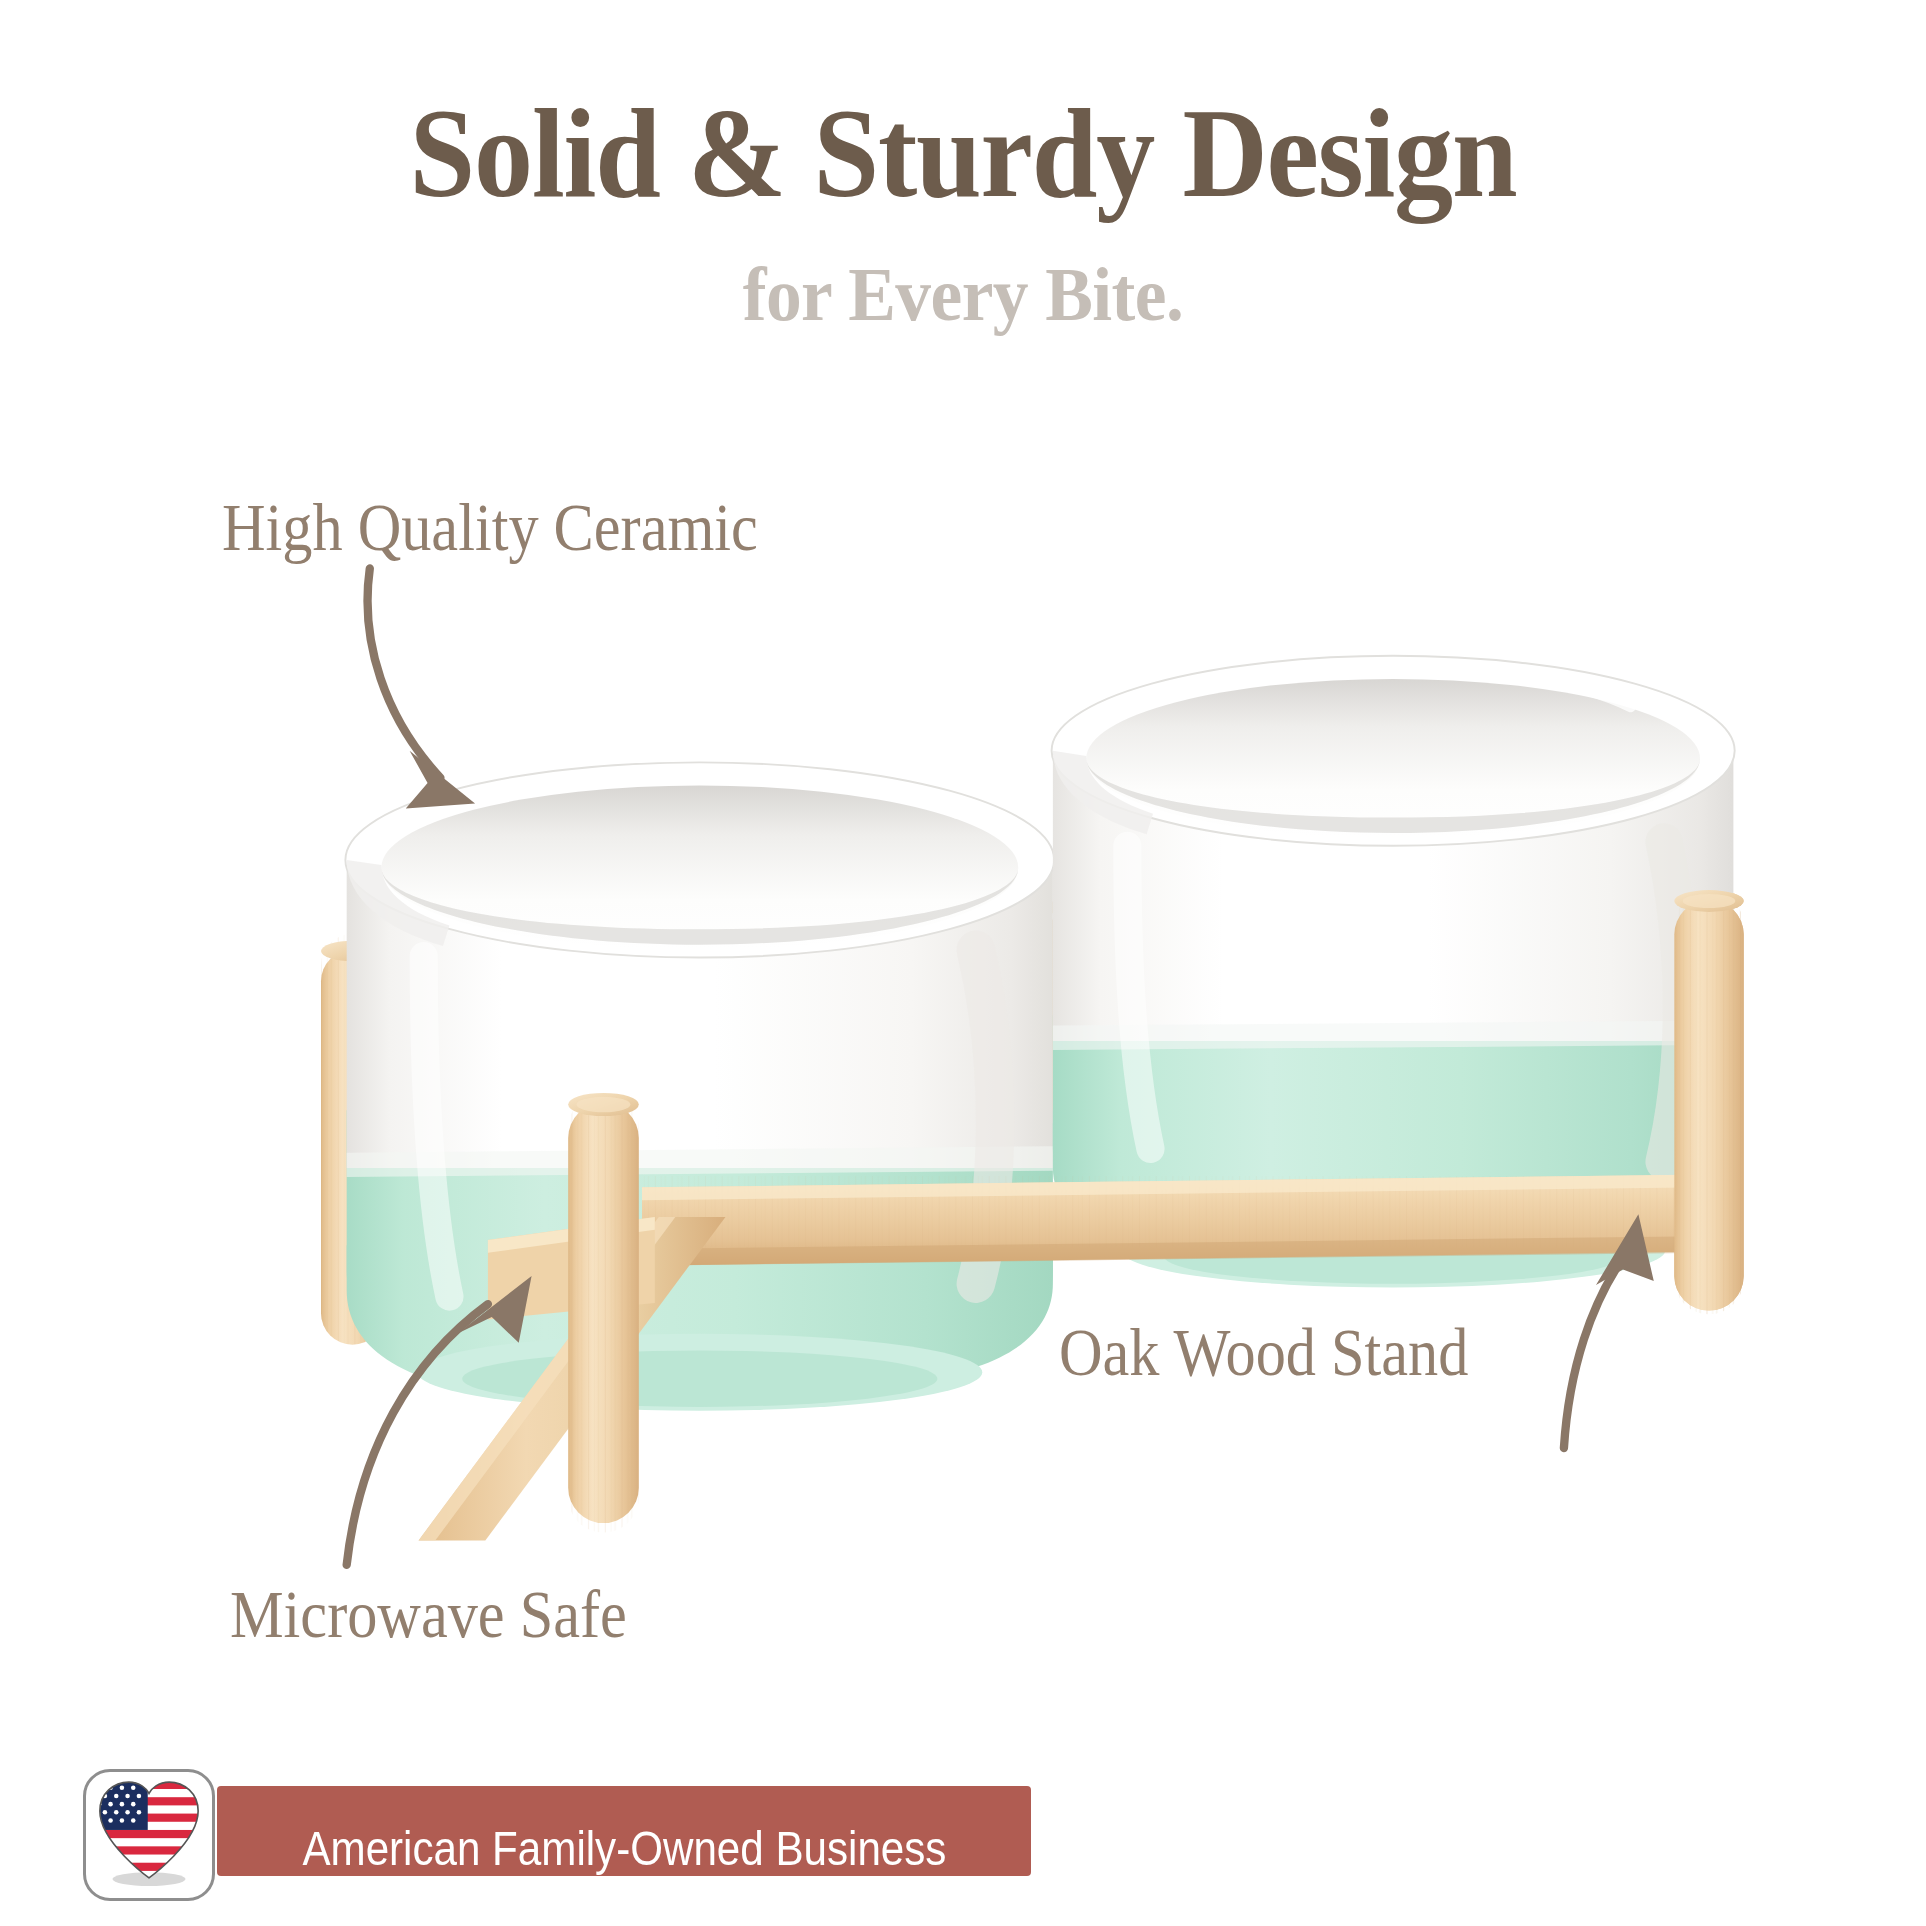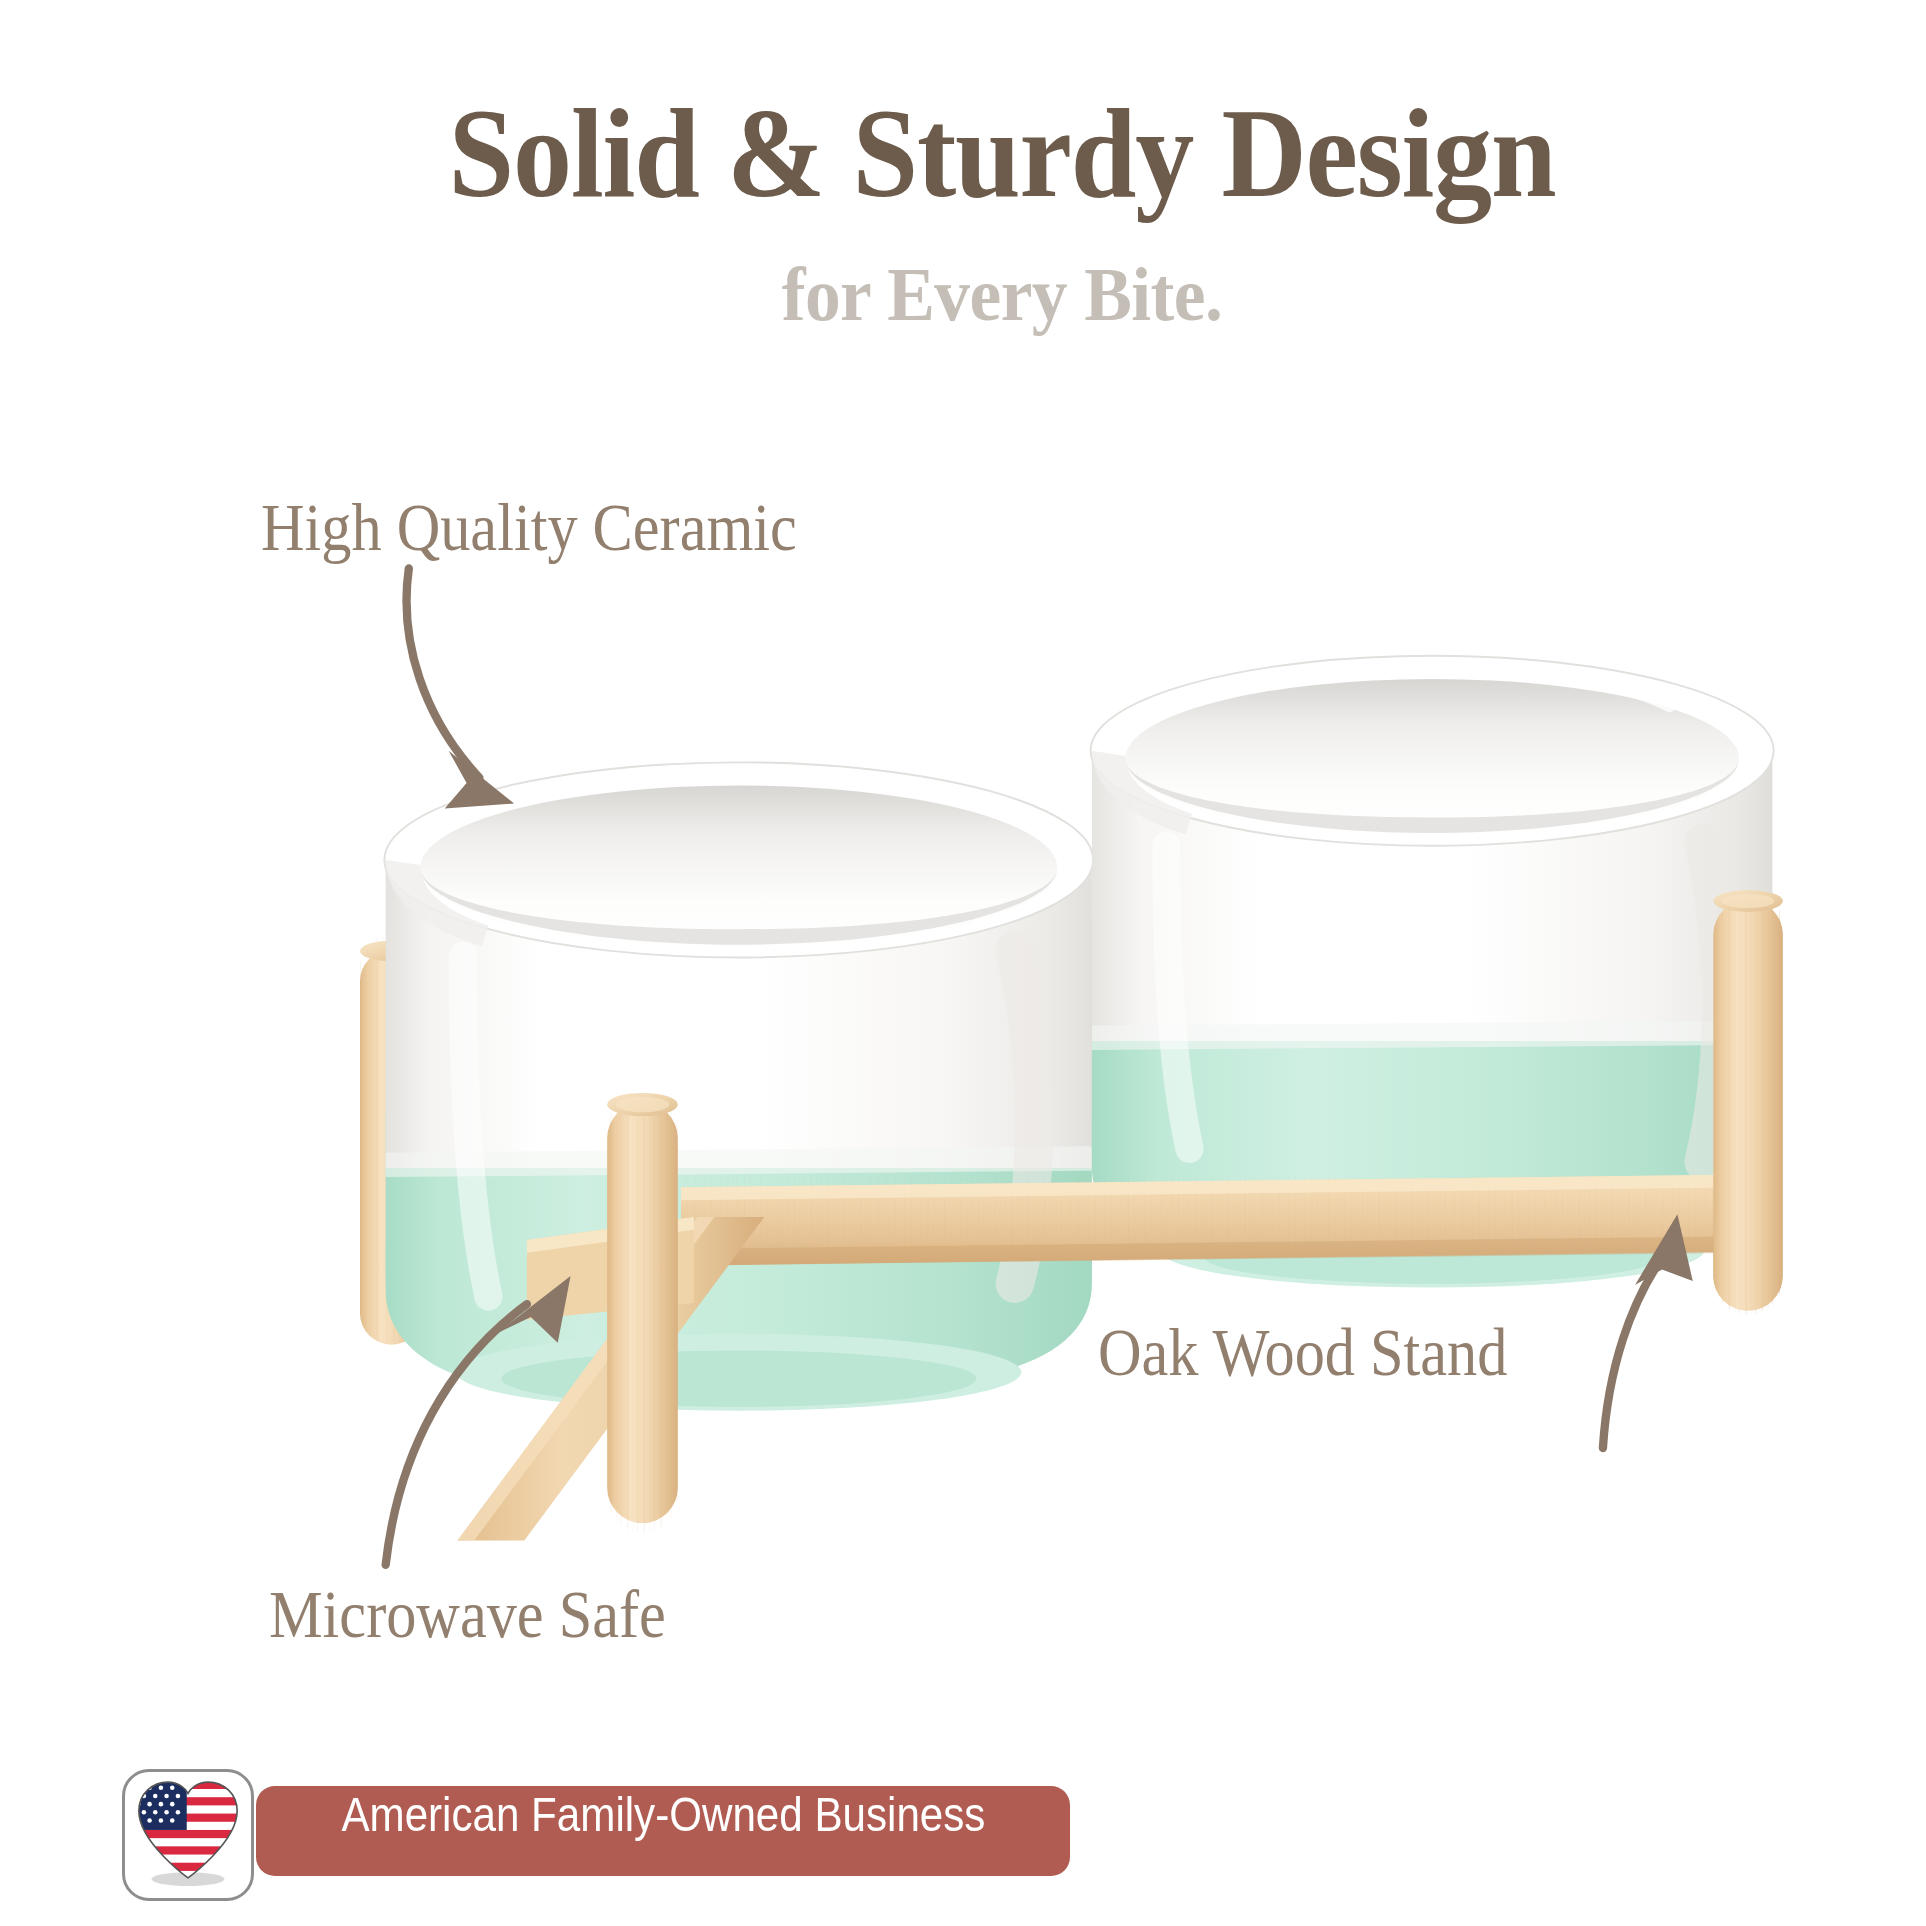--- a/index.html
+++ b/index.html
@@ -11,21 +11,20 @@
     background: #ffffff;
     font-family: "Liberation Serif", serif;
     overflow: hidden;
   }
 
   #page {
     position: relative;
     width: 1580px;
     height: 1926px;
     background: #ffffff;
-    margin-left: 39px;
   }
 
   
   .headline {
     position: absolute;
     left: 0;
     top: 90px;
     width: 1926px;
     text-align: center;
     font-family: "Liberation Serif", serif;
@@ -92,23 +91,23 @@
   }
   .badge-card svg { display: block; width: 100%; height: 100%; }
 
   .banner {
     position: absolute;
     left: 217px;
     top: 1786px;
     width: 814px;
     height: 90px;
     background: #b05c52;
-    border-radius: 19px;
+    border-radius: 4px;
     display: flex;
-    align-items: flex-start;
+    align-items: flex-end;
     justify-content: center;
   }
   .banner-text {
     font-family: "Liberation Sans", sans-serif;
     font-weight: normal;
     font-size: 49px;
     letter-spacing: 0px;
     color: #ffffff;
     white-space: nowrap;
     transform: scaleX(0.86);

